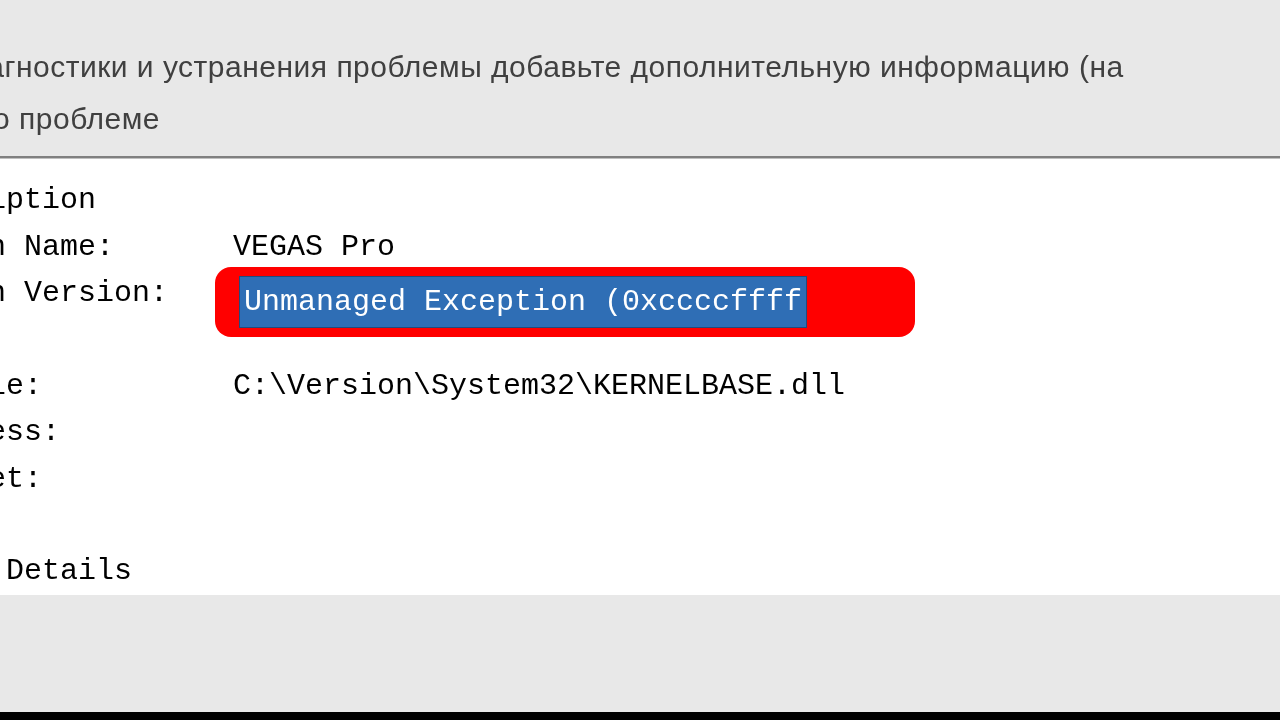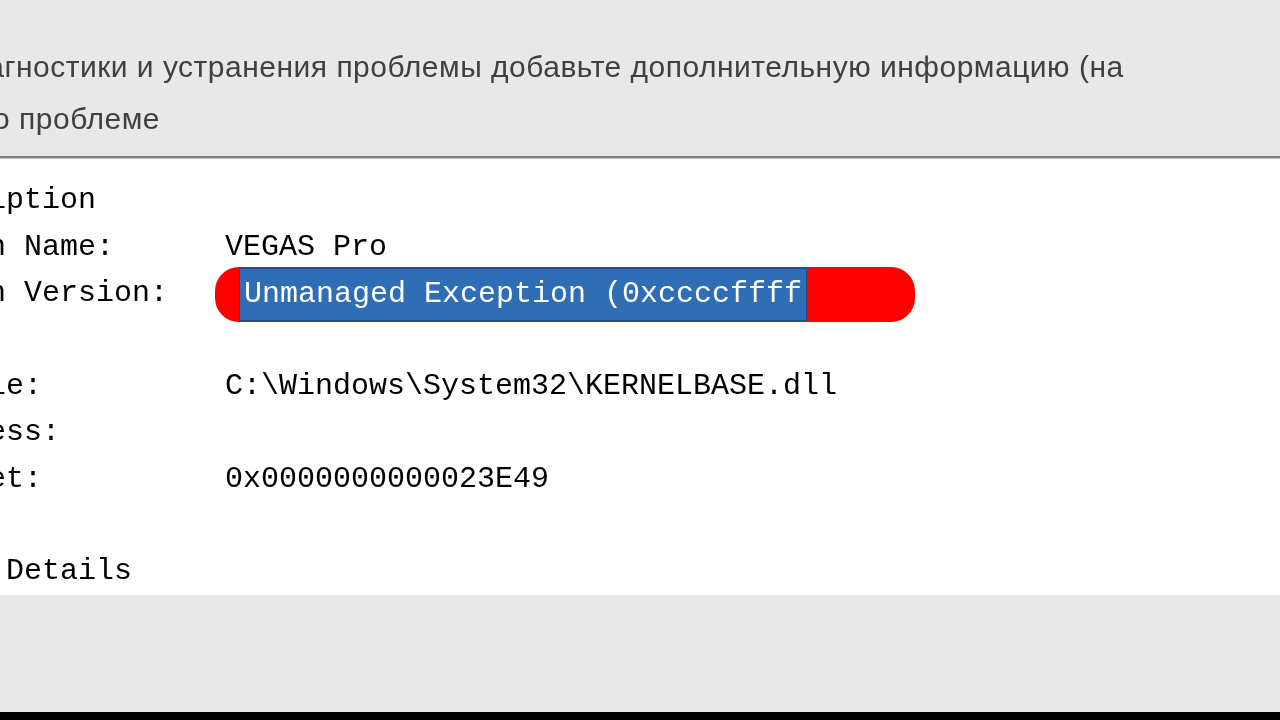--- a/index.html
+++ b/index.html
@@ -49,29 +49,30 @@
     .details-row {
       display: flex;
       white-space: nowrap;
     }
     .details-label {
       min-width: 255px;
       padding-left: 0;
     }
     .details-value {
       padding-left: 0;
+      margin-left: 8px;
     }
     .highlight-container {
       position: absolute;
       left: 245px;
       top: 108px;
       width: 700px;
-      height: 55px;
+      height: 70px;
       background: #ff0000;
-      border-radius: 24px;
+      border-radius: 16px;
       display: flex;
       align-items: center;
       padding-left: 24px;
       z-index: 10;
     }
     .highlight-text {
       background: #2f6eb5;
       color: #ffffff;
       font-family: "Courier New", monospace;
       font-size: 30px;
@@ -124,30 +125,29 @@
     <div class="details-row version-row">
       <span class="details-label">on Version:</span>
     </div>
 
     <div class="highlight-container">
       <span class="highlight-text">Unmanaged Exception (0xccccffff</span>
     </div>
 
     <div class="details-row module-row">
       <span class="details-label">ule:</span>
-      <span class="details-value">C:\Windows\System32\KERNELBASE.dll</span>
+      <span class="details-value">C:\Version\System32\KERNELBASE.dll</span>
     </div>
 
     <div class="details-row">
       <span class="details-label">ress:</span>
     </div>
 
     <div class="details-row">
       <span class="details-label">set:</span>
-      <span class="details-value">0x0000000000023E49</span>
     </div>
 
     <div class="spacer"></div>
 
     <div class="details-row">
       <span class="details-label">s Details</span>
     </div>
 
   </div>
 </div>

